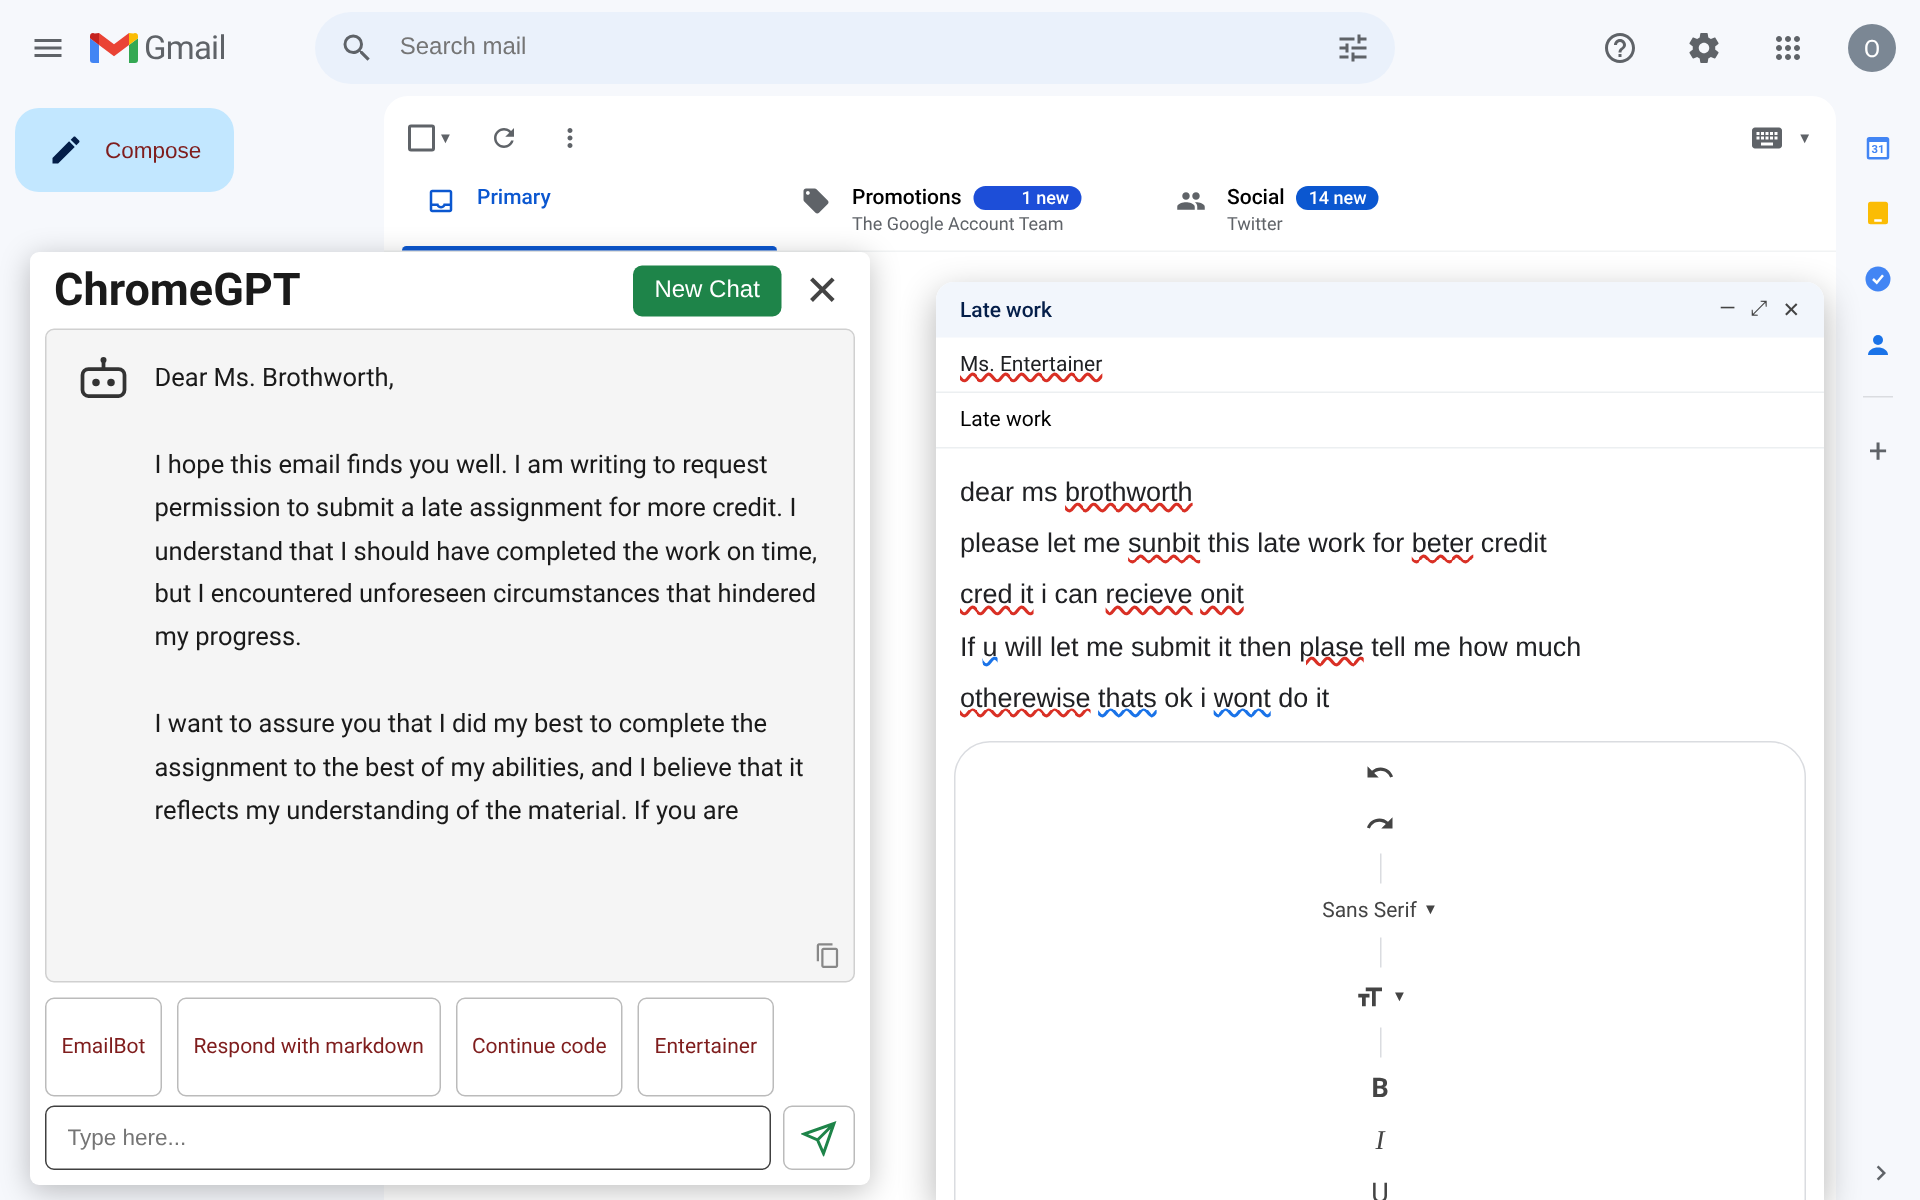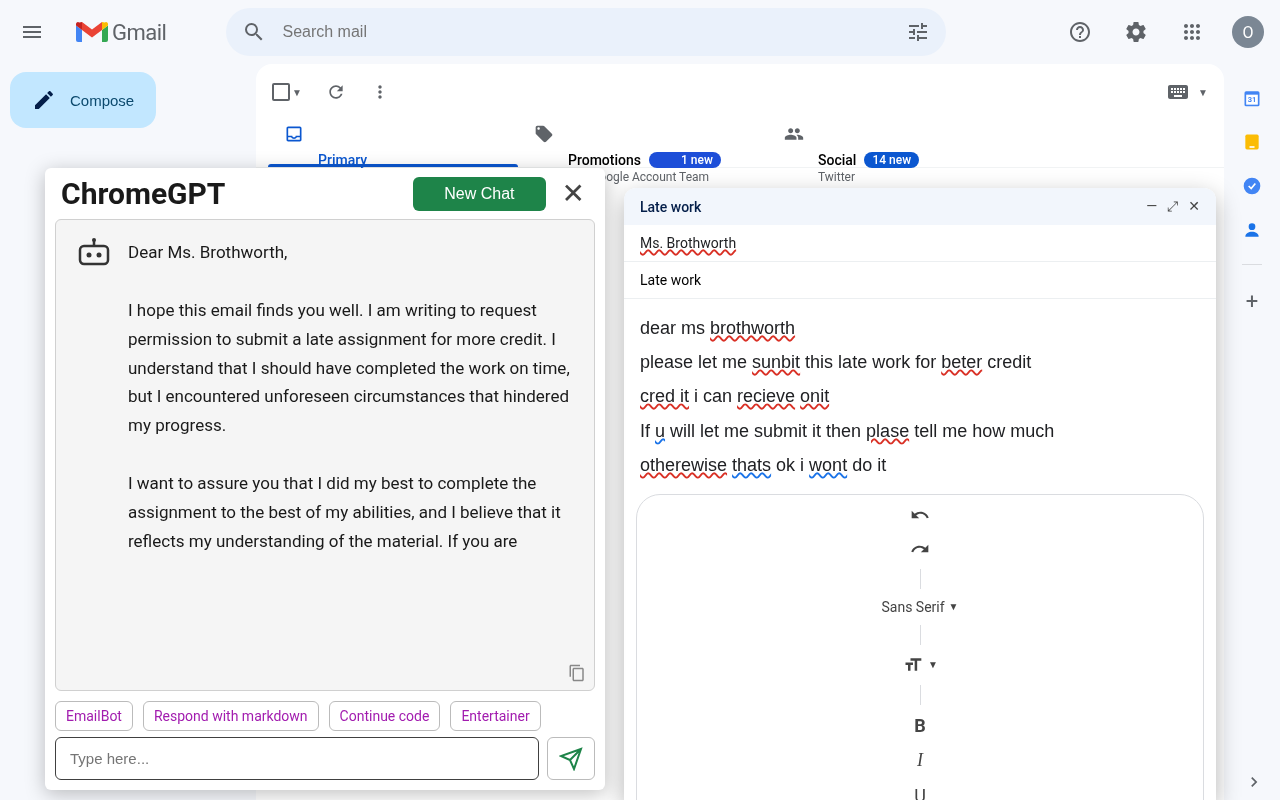--- a/index.html
+++ b/index.html
@@ -1,46 +1,46 @@
 <!DOCTYPE html>
 <html><head>
 <meta charset="utf-8">
 <style>
 * { box-sizing: border-box; margin: 0; padding: 0; }
 body { font-family: 'Google Sans', Roboto, Arial, sans-serif; background: #f6f8fc; width: 1280px; height: 800px; overflow: hidden; position: relative; }
 
 
 .header { display: flex; align-items: center; height: 64px; padding: 8px; }
 .menu-icon { width: 48px; height: 48px; display:flex; align-items:center; justify-content:center; cursor:pointer; border-radius:50%; }
-.logo-wrap { display:flex; align-items:center; gap:4px; margin-left:20px; }
+.logo-wrap { display:flex; align-items:center; gap:4px; margin-left:4px; }
 .gmail-text { font-size:22px; color:#5f6368; letter-spacing:-0.5px; }
 .search-bar { flex:1; max-width:720px; margin-left:60px; background:#eaf1fb; border-radius:30px; height:48px; display:flex; align-items:center; padding:0 8px; }
 .search-bar input { border:none; background:transparent; flex:1; font-size:16px; outline:none; padding:0 8px; color:#5f6368; }
 .header-right { display:flex; align-items:center; gap:8px; margin-left:auto; padding-right:8px; }
 .icon-btn { width:48px; height:48px; display:flex; align-items:center; justify-content:center; cursor:pointer; border-radius:50%; color:#5f6368; }
 .avatar { width:32px; height:32px; border-radius:50%; background:#7b8794; color:#fff; display:flex; align-items:center; justify-content:center; font-size:16px; margin-left:8px; }
 
 
 .sidebar-left { position:absolute; left:0; top:64px; width:256px; }
-.compose-btn { margin:8px 0 0 10px; background:#c2e7ff; border:none; border-radius:16px; padding:16px 22px; display:flex; align-items:center; gap:14px; font-size:15px; font-weight:500; cursor:pointer; color:#0c4a6e; }
+.compose-btn { margin:8px 0 0 10px; background:#c2e7ff; border:none; border-radius:16px; padding:16px 22px; display:flex; align-items:center; gap:14px; font-size:15px; font-weight:500; cursor:pointer; color:#7f1d1d; }
 
 
 .main { position:absolute; left:256px; top:64px; right:56px; bottom:0; background:#fff; border-radius:16px 16px 0 0; padding:8px 0; }
 .toolbar { display:flex; align-items:center; padding:8px 16px; gap:24px; }
 .checkbox-wrap { display:flex; align-items:center; gap:2px; }
 .checkbox { width:18px; height:18px; border:2px solid #5f6368; border-radius:2px; }
 .caret-small { font-size:10px; color:#5f6368; cursor:pointer; }
 .toolbar-right { margin-left:auto; display:flex; align-items:center; gap:8px; color:#5f6368; }
 
 
 .tabs { display:flex; padding:0 12px; border-bottom:1px solid #f1f3f4; height:56px; }
 .tab { flex:1; max-width:250px; display:flex; align-items:flex-start; gap:14px; padding:12px 16px; cursor:pointer; position:relative; }
 .tab.active { color:#0b57d0; }
 .tab.active::after { content:''; position:absolute; bottom:0; left:0; right:0; height:3px; background:#0b57d0; border-radius:3px 3px 0 0; }
-.tab-content { display:flex; flex-direction:column; gap:2px;margin-top:28px; }
+.tab-content { display:flex; flex-direction:column; gap:2px; }
 .tab-title-row { display:flex; align-items:center; gap:8px; }
 .tab-name { font-size:14px; font-weight:500; }
 .tab-sub { font-size:12px; color:#5f6368; }
 .badge { font-size:12px; padding:1px 8px; border-radius:10px; font-weight:500; }
 .badge.green { background:#1d4ed8; color:#fff;padding-left:32px; }
 .badge.blue { background:#0b57d0; color:#fff; }
 
 
 .rail { position:absolute; right:0; top:64px; width:56px; display:flex; flex-direction:column; align-items:center; gap:24px; padding-top:24px; }
 .rail-icon { width:20px; height:20px; }
@@ -63,32 +63,32 @@
 .fmt-btn { padding:4px 6px; cursor:pointer; display:flex; align-items:center; gap:4px; font-size:14px; }
 .fmt-divider { width:1px; height:20px; background:#dadce0; margin:0 4px; }
 .compose-send-row { display:flex; align-items:center; padding:8px 16px 16px; gap:12px; }
 .send-btn { background:#0b57d0; color:#fff; border:none; border-radius:18px 0 0 18px; padding:10px 20px; font-size:14px; font-weight:500; cursor:pointer; }
 .send-caret { background:#0b57d0; color:#fff; border:none; border-radius:0 18px 18px 0; padding:10px 12px; margin-left:-11px; cursor:pointer; border-left:1px solid rgba(255,255,255,0.3); }
 .send-icons { display:flex; gap:14px; color:#444; align-items:center; }
 .send-icons > * { cursor:pointer; }
 .trash-icon { margin-left:auto; }
 
 
-.gpt-panel { position:absolute; left:45px; bottom:10px; width:560px; height:622px; background:#fff; border-radius:6px; box-shadow:0 4px 20px rgba(0,0,0,0.25); display:flex; flex-direction:column; }
+.gpt-panel { position:absolute; left:20px; bottom:10px; width:560px; height:622px; background:#fff; border-radius:6px; box-shadow:0 4px 20px rgba(0,0,0,0.25); display:flex; flex-direction:column; }
 .gpt-header { display:flex; align-items:center; padding:8px 16px; gap:12px; }
 .gpt-title { font-size:30px; font-weight:700; color:#1a1a1a; flex:1; }
-.new-chat-btn { background:#1e8449; color:#fff; border:none; border-radius:6px; padding:8px 31px; font-size:16px; font-weight:500; cursor:pointer; }
+.new-chat-btn { background:#1e8449; color:#fff; border:none; border-radius:6px; padding:8px 14px; font-size:16px; font-weight:500; cursor:pointer; }
 .gpt-close { font-size:28px; color:#444; cursor:pointer; padding:0 4px; }
 .gpt-body { flex:1; margin:0 10px; border:1px solid #d0d0d0; border-radius:6px; background:#f5f5f5; overflow:hidden; position:relative; }
 .gpt-message { display:flex; gap:16px; padding:18px 20px; }
 .gpt-avatar { width:36px; height:28px; flex-shrink:0; }
 .gpt-text { font-size:17px; line-height:1.7; color:#1a1a1a; }
 .gpt-copy { position:absolute; bottom:8px; right:8px; color:#888; cursor:pointer; }
 .gpt-chips { display:flex; gap:10px; padding:10px 10px 6px; overflow:hidden; }
-.chip { border:1px solid #bbb; border-radius:6px; padding:6px 10px; font-size:14px; color:#a21caf; cursor:pointer; background:#fff; white-space:nowrap; }
+.chip { border:1px solid #bbb; border-radius:6px; padding:24px 10px; font-size:14px; color:#7f1d1d; cursor:pointer; background:#fff; white-space:nowrap; }
 .gpt-input-row { display:flex; gap:8px; padding:0 10px 10px; }
 .gpt-input { flex:1; border:1px solid #404040; border-radius:6px; padding:12px 14px; font-size:15px; outline:none; }
 .gpt-send { width:48px; border:1px solid #bbb; border-radius:6px; display:flex; align-items:center; justify-content:center; cursor:pointer; background:#fff; }
 
 svg { display:block; }
 </style>
 </head>
 <body>
 
 <div class="header">
@@ -246,21 +246,21 @@
 
 <div class="compose-window">
   <div class="compose-header">
     <span class="compose-title">Late work</span>
     <div class="compose-header-icons">
       <span>—</span>
       <span>⤢</span>
       <span>✕</span>
     </div>
   </div>
-  <div class="compose-field to-field"><span class="spell-err">Ms. Brothworth</span></div>
+  <div class="compose-field to-field"><span class="spell-err">Ms. Entertainer</span></div>
   <div class="compose-field">Late work</div>
   <div class="compose-body" id="compose-body-content">
       <div><span>dear ms </span><span class="spell-err">brothworth</span><span></span></div>
       <div><span>please let me </span><span class="spell-err">sunbit</span><span> this late work for </span><span class="spell-err">beter</span><span> credit</span></div>
       <div><span></span><span class="spell-err">cred it</span><span> i can </span><span class="spell-err">recieve</span><span> </span><span class="spell-err">onit</span><span></span></div>
       <div><span>If </span><span class="grammar-err">u</span><span> will let me submit it then </span><span class="spell-err">plase</span><span> tell me how much</span></div>
       <div><span></span><span class="spell-err">otherewise</span><span> </span><span class="grammar-err">thats</span><span> ok i </span><span class="grammar-err">wont</span><span> do it</span></div>
     </div>
 
   <div class="compose-format-bar">

